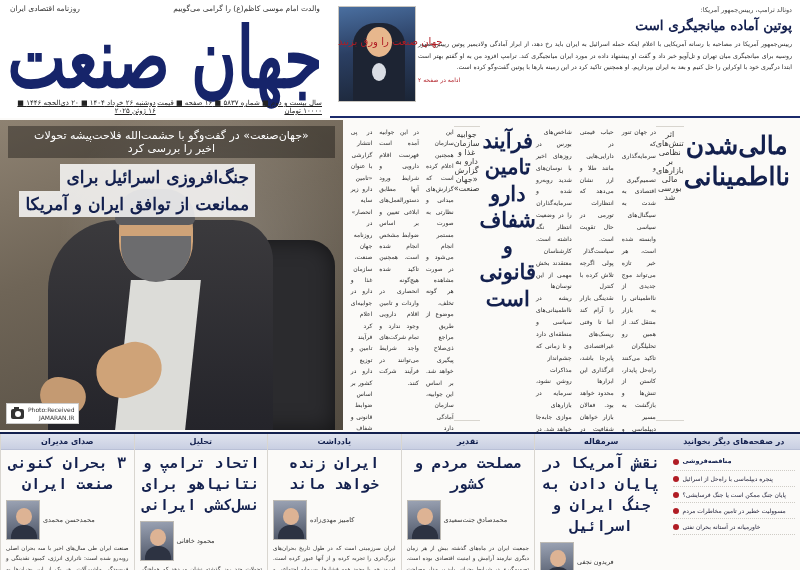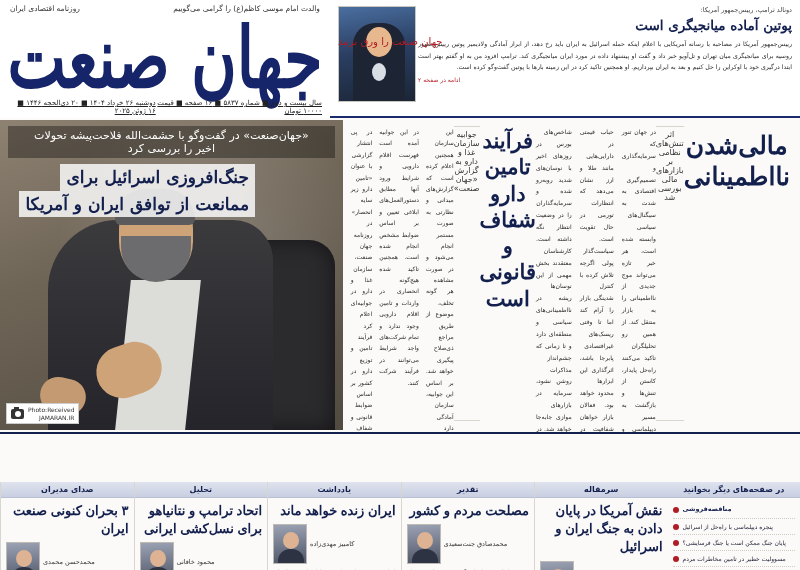--- a/index.html
+++ b/index.html
@@ -226,33 +226,33 @@
 
   
   .bottom {
     position:absolute; top:432px; right:0; left:0; bottom:0;
     display:flex; flex-direction:row-reverse;
     border-top:2px solid #13204e;
     background:#fbfaf8;
   }
   .bcol {
     flex:1; border-left:1px solid #d9d6d0; padding:0 5px 19px 5px;
-    direction:rtl; position:relative;margin-top:48px;
+    direction:rtl; position:relative;
   }
   .bcol:last-child{ border-left:none; }
   .bcol-head{
     text-align:center; font-size:8px; font-weight:bold; color:#13204e;
     background:linear-gradient(180deg,#dfe3ee,#c9cfe2);
     margin:0 -5px 4px -5px; padding:3px 0;
     border-bottom:1px solid #b9c0d6;
   }
   .bcol-title{
-    font-family:Liberation Sans, sans-serif; font-weight:bold;
-    color:#13204e; font-size:13px; line-height:1.4;
-    text-align:right; margin-bottom:4px;
+    font-family:Liberation Mono, monospace; font-weight:bold;
+    color:#13204e; font-size:15px; line-height:1.4;
+    text-align:center; margin-bottom:4px;
   }
   .bcol-author{
     display:flex; flex-direction:row-reverse; align-items:center; gap:3px;
     font-size:6.5px; color:#333; margin-bottom:3px;
   }
   .mini-ava{
     width:34px; height:40px; flex:0 0 auto;
     background:linear-gradient(175deg,#9aa2b3,#4d5566);
     border:1px solid #bdbab4; position:relative; overflow:hidden;
   }

